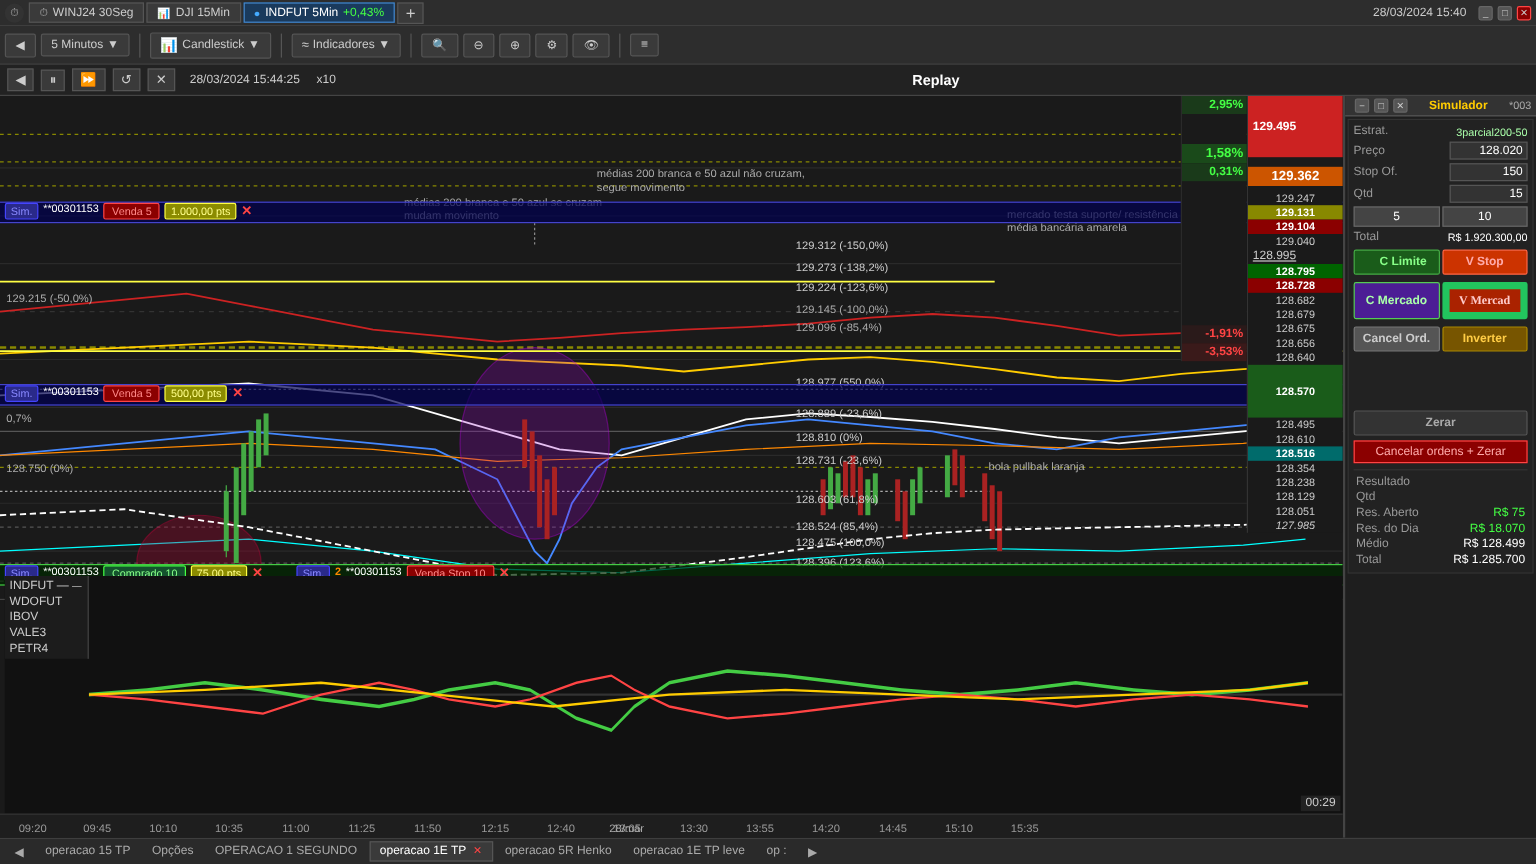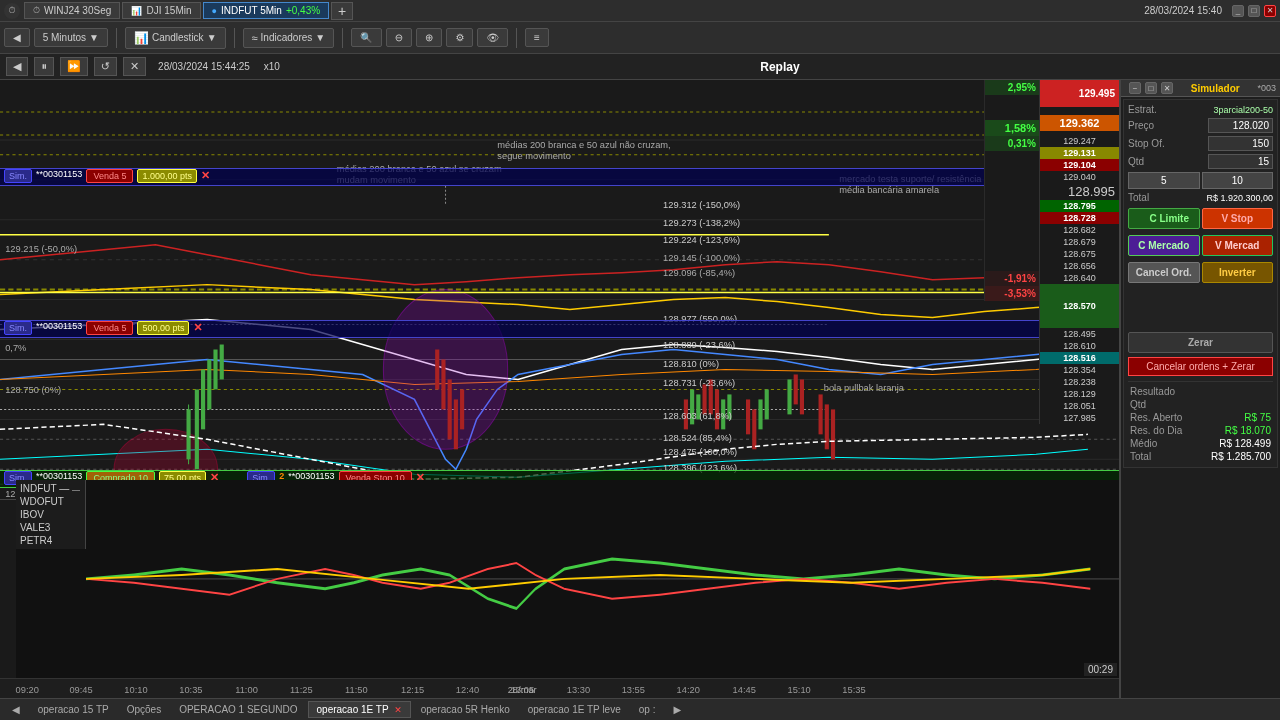--- a/index.html
+++ b/index.html
@@ -27,21 +27,21 @@
     
     #chart-area { flex: 1; background: #1a1a1a; position: relative; overflow: hidden; border-right: 1px solid #444; }
     
     
     .order-bar { position: absolute; left: 0; right: 0; height: 18px; display: flex; align-items: flex-start; padding: 0 4px; font-size: 9px; gap: 4px; }
     
     
     .sim-badge { background: #2a2a8a; color: #88f; border: 1px solid #44f; padding: 1px 4px; font-size: 9px; border-radius: 2px; }
     .order-badge { padding: 1px 6px; font-size: 9px; border-radius: 2px; }
     .order-sell { background: #8b0000; color: #ff8888; border: 1px solid #ff4444; }
-    .order-buy { background: #a16207; color: #88ff88; border: 1px solid #44ff44; }
+    .order-buy { background: #14532d; color: #88ff88; border: 1px solid #44ff44; }
     .order-pts { background: #8b8b00; color: #ffff88; border: 1px solid #ffff44; padding: 1px 4px; font-size: 9px; border-radius: 2px; }
     .order-x { color: #ff4444; cursor: pointer; font-size: 11px; font-weight: bold; }
     
     
     #side-panel { width: 160px; background: #1e1e1e; display: flex; flex-direction: column; border-left: 1px solid #444; }
     
     
     #sim-panel { background: #252525; border: 1px solid #444; margin: 2px; padding: 4px; }
     .sim-row { display: flex; justify-content: space-between; align-items: center; margin-bottom: 3px; font-size: 10px; }
     .sim-label { color: #999; }
@@ -50,21 +50,21 @@
     
     
     .qty-btns { display: flex; gap: 2px; margin: 3px 0; }
     .qty-btn { background: #444; border: 1px solid #666; color: #fff; padding: 2px 8px; cursor: pointer; font-size: 10px; flex: 1; text-align: center; }
     
     
     .action-btn { width: 100%; margin: 2px 0; padding: 4px; font-size: 10px; font-weight: bold; cursor: pointer; border: none; border-radius: 2px; }
     .btn-buy-limit { background: #1a5c1a; color: #88ff88; border: 1px solid #44aa44; padding-left: 15px; }
     .btn-sell-limit { background: #cc3300; color: #ffaaaa; border: 1px solid #ff6644; }
     .btn-buy-market { background: #4c1d95; color: #aaffaa; border: 1px solid #55cc55; }
-    .btn-sell-market { background: #aa2200; color: #ffcccc; border: 1px solid #22c55e; }
+    .btn-sell-market { background: #aa2200; color: #ffcccc; border: 6px solid #22c55e; font-family: Liberation Serif, serif; }
     .btn-cancel { background: #555; color: #ccc; border: 1px solid #777; }
     .btn-invert { background: #775500; color: #ffcc44; border: 1px solid #aa8800; }
     .btn-zero { background: #333; color: #aaa; border: 1px solid #555; }
     .btn-cancel-orders { background: #8b0000; color: #ffaaaa; border: 1px solid #ff4444; width: 100%; padding: 3px; font-size: 10px; cursor: pointer; margin: 2px 0; }
     
     
     .result-row { display: flex; justify-content: space-between; font-size: 10px; padding: 1px 2px; }
     .result-label { color: #999; }
     .result-value { color: #fff; }
     .result-value.positive { color: #44ff44; }
@@ -77,21 +77,21 @@
     #bottom-tabs { background: #2a2a2a; height: 22px; display: flex; align-items: center; padding: 0 4px; border-top: 1px solid #444; gap: 2px; overflow: hidden; }
     .bottom-tab { padding: 2px 8px; font-size: 10px; cursor: pointer; color: #aaa; white-space: nowrap; }
     .bottom-tab.active { color: #fff; background: #3a3a3a; border: 1px solid #555; }
     .bottom-tab-close { color: #ff4444; margin-left: 3px; font-size: 9px; }
     
     
     #chart-svg { position: absolute; top: 0; left: 0; width: 100%; height: 100%; }
 
     
     #chart-main { position: absolute; top: 0; left: 0; right: 0; height: 68%; background: #1a1a1a; border-bottom: 1px solid #444; overflow: hidden; }
-    #chart-vol { position: absolute; bottom: 20px; left: 16px; right: 0; height: 32%; background: #111; overflow: hidden; }
+    #chart-vol { position: absolute; bottom: 20px; left: 4px; right: 0; height: 32%; background: #111; overflow: hidden; }
     #chart-time { position: absolute; bottom: 0; left: 0; right: 0; height: 20px; background: #1e1e1e; }
     
     .window-controls { display: flex; gap: 4px; margin-left: 4px; }
     .wc { width: 12px; height: 12px; border-radius: 2px; background: #555; cursor: pointer; font-size: 8px; display: flex; align-items: center; justify-content: center; color: #ccc; border: 1px solid #666; }
     
     .time-display { position: absolute; right: 2px; bottom: 2px; font-size: 10px; color: #ccc; background: #222; padding: 1px 4px; }
   </style>
 </head>
 <body>
 
@@ -352,43 +352,43 @@
         <text x="600" y="14" fill="#999" font-size="9">13:55</text>
         <text x="653" y="14" fill="#999" font-size="9">14:20</text>
         <text x="707" y="14" fill="#999" font-size="9">14:45</text>
         <text x="760" y="14" fill="#999" font-size="9">15:10</text>
         <text x="813" y="14" fill="#999" font-size="9">15:35</text>
         <text x="490" y="14" fill="#aaa" font-size="9" dy="0">           28/mar</text>
       </svg>
     </div>
 
     <div style="position:absolute;right:0;top:0;width:80px;background:#1a1a1a;border-left:1px solid #333;">
-      <div style="background:#cc2222;color:#fff;font-size:10px;font-weight:bold;padding:8px 4px;text-align:right;">129.495</div>
+      <div style="background:#cc2222;color:#fff;font-size:10px;font-weight:bold;padding:20px 4px;text-align:left;">129.495</div>
       <div style="background:#cc5500;color:#fff;font-size:11px;font-weight:bold;padding:2px 4px;text-align:center;margin-top:8px;">129.362</div>
       <div style="color:#ccc;font-size:9px;padding:1px 4px;text-align:center;margin-top:4px;">129.247</div>
       <div style="background:#888800;color:#fff;font-size:9px;font-weight:bold;padding:1px 4px;text-align:center;">129.131</div>
       <div style="background:#8b0000;color:#fff;font-size:9px;font-weight:bold;padding:1px 4px;text-align:center;">129.104</div>
       <div style="color:#ccc;font-size:9px;padding:1px 4px;text-align:center;">129.040</div>
-      <div style="color:#ccc;font-size:13px;padding:1px 4px;text-align:right;">128.995</div>
+      <div style="color:#ccc;font-size:10px;padding:1px 4px;text-align:left;text-decoration:underline;">128.995</div>
       <div style="background:#006400;color:#fff;font-size:9px;font-weight:bold;padding:1px 4px;text-align:center;">128.795</div>
       <div style="background:#8b0000;color:#fff;font-size:9px;font-weight:bold;padding:1px 4px;text-align:center;">128.728</div>
       <div style="color:#ccc;font-size:9px;padding:1px 4px;text-align:center;">128.682</div>
       <div style="color:#ccc;font-size:9px;padding:1px 4px;text-align:center;">128.679</div>
       <div style="color:#ccc;font-size:9px;padding:1px 4px;text-align:center;">128.675</div>
       <div style="color:#ccc;font-size:9px;padding:1px 4px;text-align:center;">128.656</div>
       <div style="color:#ccc;font-size:9px;padding:1px 4px;text-align:center;">128.640</div>
       <div style="background:#1a5c1a;color:#fff;font-size:9px;font-weight:bold;padding:17px 4px;text-align:center;">128.570</div>
       <div style="color:#ccc;font-size:9px;padding:1px 4px;text-align:center;">128.495</div>
       <div style="color:#ccc;font-size:9px;padding:1px 4px;text-align:center;">128.610</div>
       <div style="background:#006b6b;color:#fff;font-size:9px;font-weight:bold;padding:1px 4px;text-align:center;">128.516</div>
       <div style="color:#ccc;font-size:9px;padding:1px 4px;text-align:center;">128.354</div>
       <div style="color:#ccc;font-size:9px;padding:1px 4px;text-align:center;">128.238</div>
       <div style="color:#ccc;font-size:9px;padding:1px 4px;text-align:center;">128.129</div>
       <div style="color:#ccc;font-size:9px;padding:1px 4px;text-align:center;">128.051</div>
-      <div style="color:#ccc;font-size:9px;padding:1px 4px;text-align:center;">127.985</div>
+      <div style="color:#ccc;font-size:9px;padding:1px 4px;text-align:center;font-style:italic;">127.985</div>
     </div>
 
     <div style="position:absolute;right:80px;top:0;width:55px;background:#1a1a1a;border-left:1px solid #2a2a2a;">
       <div style="color:#44ff44;background:#1a3a1a;font-size:10px;font-weight:bold;padding:2px 3px;text-align:right;">2,95%</div>
       <div style="color:#44ff44;background:#1a4a1a;font-size:11px;font-weight:bold;padding:2px 3px;text-align:right;margin-top:25px;">1,58%</div>
       <div style="color:#44ff44;background:#1a3a1a;font-size:10px;font-weight:bold;padding:2px 3px;text-align:right;">0,31%</div>
       <div style="color:#ff4444;background:#2a1a1a;font-size:10px;font-weight:bold;padding:2px 3px;text-align:right;margin-top:120px;">-1,91%</div>
       <div style="color:#ff4444;background:#3a1a1a;font-size:10px;font-weight:bold;padding:2px 3px;text-align:right;">-3,53%</div>
     </div>
 

